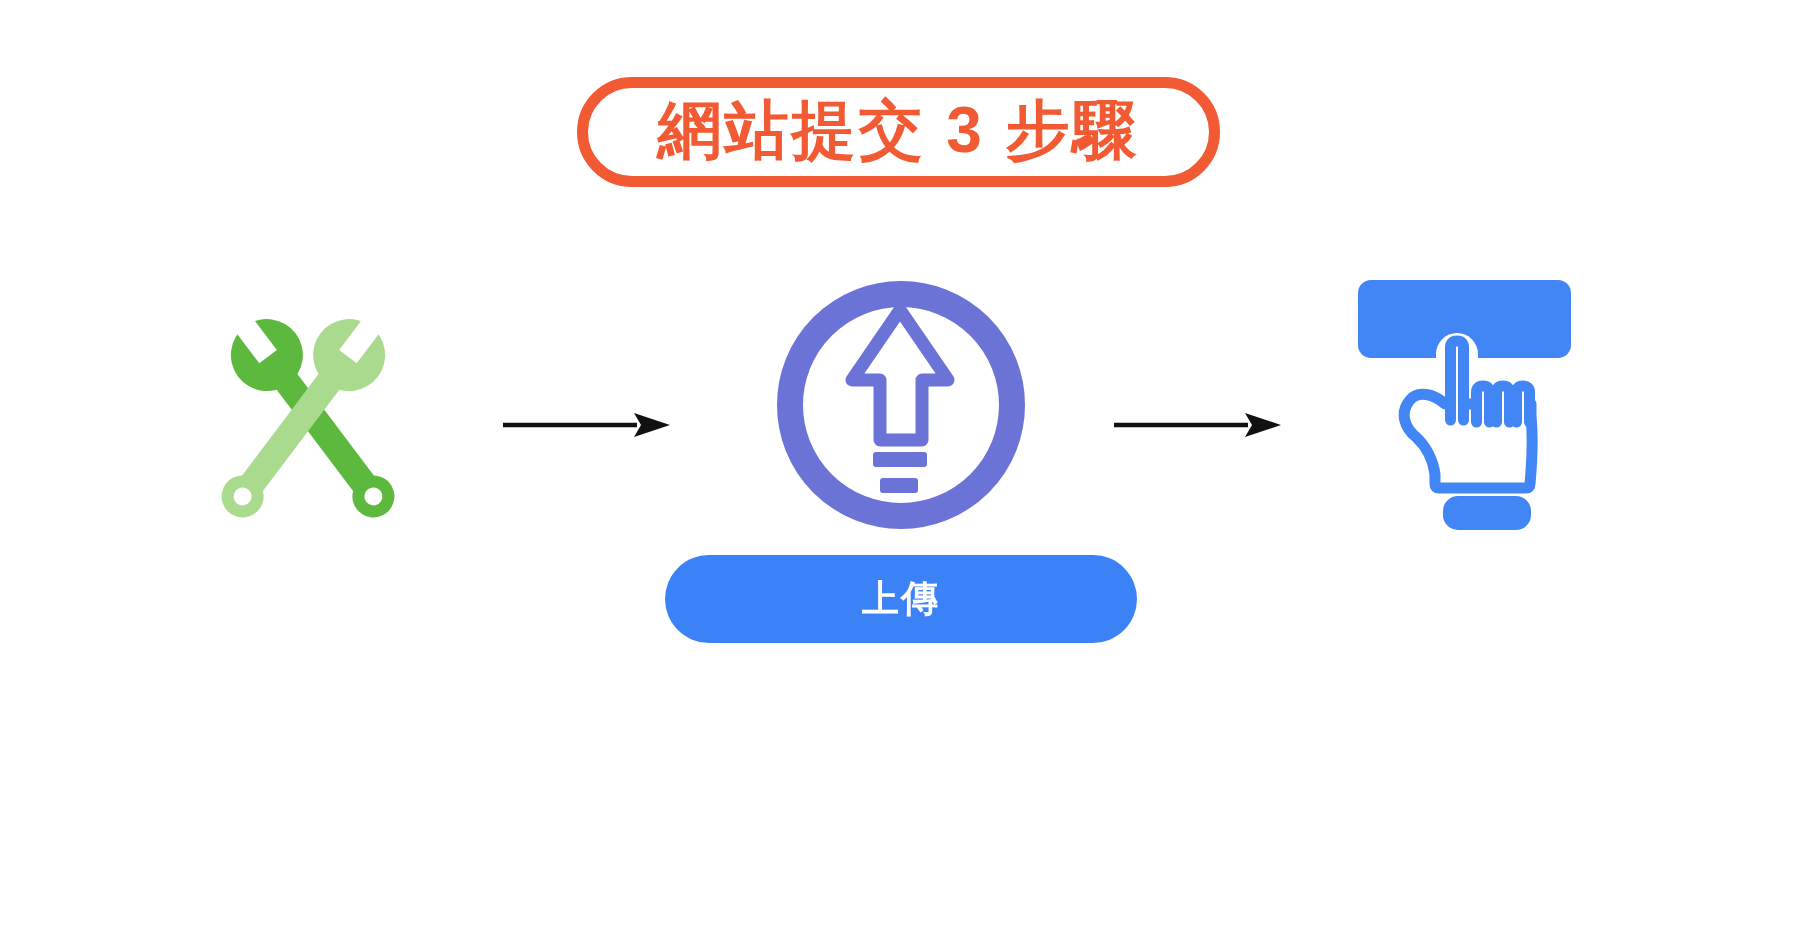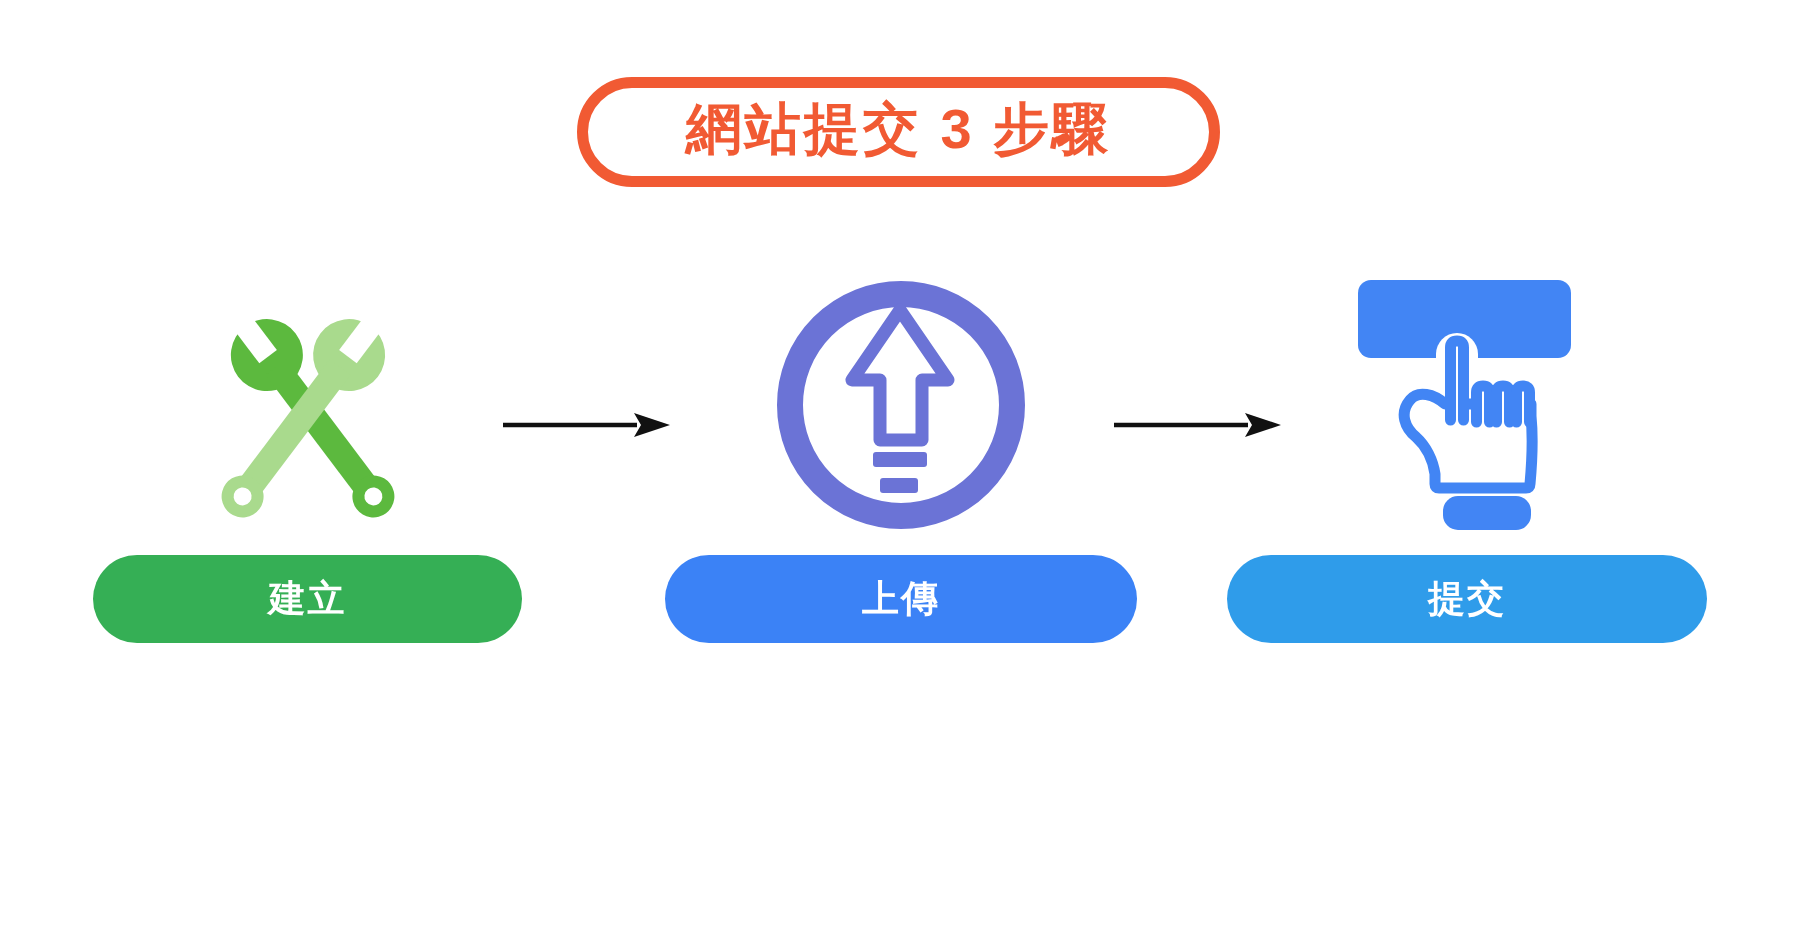--- a/index.html
+++ b/index.html
@@ -18,21 +18,21 @@
     left: 577px; top: 77px;
     width: 643px; height: 110px;
     box-sizing: border-box;
     border: 11px solid #F15A33;
     border-radius: 55px;
     display: flex;
     align-items: center;
     justify-content: center;
   }
   .title-text {
-    font-size: 56px;
+    font-size: 64px;
     font-weight: 800;
     letter-spacing: 3px;
     color: #F15A33;
     white-space: nowrap;
     transform: translateY(-2px);
   }
 
   
   .icon-svg { position: absolute; }
   .icon-wrenches { left: 203px; top: 287px; width: 215px; height: 235px; }
@@ -132,25 +132,19 @@
       <path d="M 124.5,152 L 124.5,122.5 Q 124.5,116 131,116 Q 137.5,116 137.5,122.5 L 137.5,152"></path>
       <path d="M 144.5,152 L 144.5,122.5 Q 144.5,116 151,116 Q 157.5,116 157.5,122.5 L 157.5,152"></path>
       <path d="M 164.5,152 L 164.5,122.5 Q 164.5,116 171,116 Q 177.5,116 177.5,122.5 L 177.5,152"></path>
     </g>
 
     <path d="M 98.5,150 L 98.5,77.5 Q 98.5,71 105,71 Q 111.5,71 111.5,77.5 L 111.5,150" fill="#ffffff" stroke-width="11" stroke-linecap="round" stroke="#4285F4"></path>
 
     <rect x="91" y="226" width="88" height="34" rx="15" fill="#4285F4"></rect>
   </svg>
 
-  <button class="step-btn btn-create" style="background-color: rgb(53, 175, 85);">
-    <span>建立</span>
-  </button>
 
   <button class="step-btn btn-upload" style="background-color: #3b82f6;">
     <span>上傳</span>
   </button>
 
-  <button class="step-btn btn-submit" style="background-color: rgb(47, 156, 234);">
-    <span>提交</span>
-  </button>
 
 </div>
 
 </body></html>

